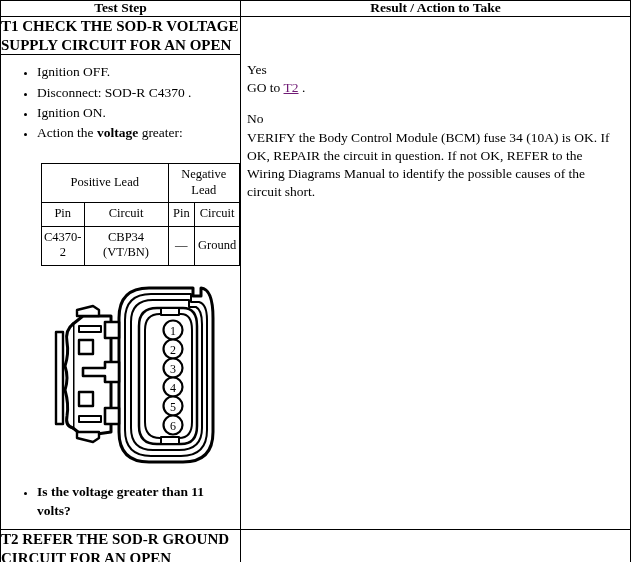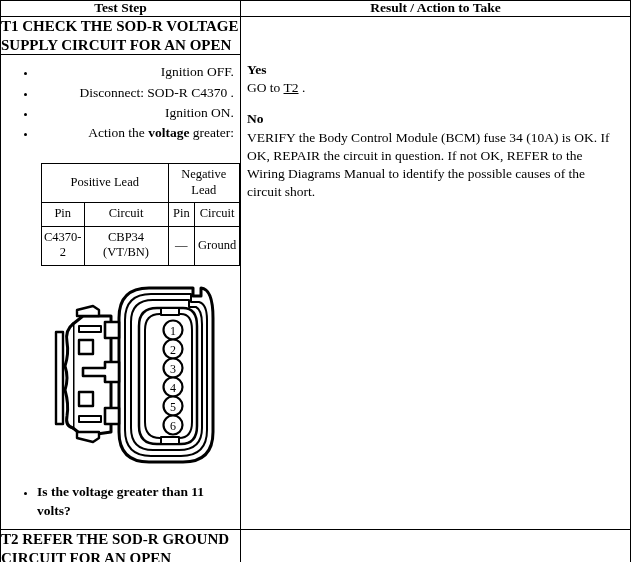--- a/index.html
+++ b/index.html
@@ -22,39 +22,38 @@
       padding:4px 0 5px 0;line-height:1.1;
   }
 
   .sect-title{
       font-weight:bold;font-size:15px;line-height:1.25;
       padding:4px 6px 5px 8px;
   }
 
   .steps{
       padding:5px 6px 4px 6px;
-      text-align:right;
   }
   ul.bullets{
       margin:2px 0 0 0;padding:0 0 0 30px;list-style:disc;
   }
   ul.bullets li{
       font-size:13.5px;line-height:1.42;margin:0 0 1px 0;padding:0;
   }
   ul.bullets li::marker{font-size:11px;}
 
   .res-cell{padding:0;}
   .res-inner{
       padding:44px 8px 6px 6px;font-size:13.5px;line-height:1.35;
   }
   .res-block{margin:0;}
-  .res-label{font-weight:bold;margin:0;}
+  .res-label{font-weight:normal;margin:0;}
   .res-text{margin:0;}
   .res-gap{height:13px;}
-  a.xref{color:#000000;text-decoration:underline;}
+  a.xref{color:#701a75;text-decoration:underline;}
 
   
   .pintable-wrap{padding:16px 0 0 40px;}
   table.pins{border-collapse:collapse;table-layout:fixed;border-radius:29px;}
   table.pins td{
       border:1px solid #000;text-align:center;font-size:12.5px;
       line-height:1.25;padding:3px 2px 4px 2px;
   }
   .pw-pin{width:38px;}
   .pw-circ{width:87px;}

